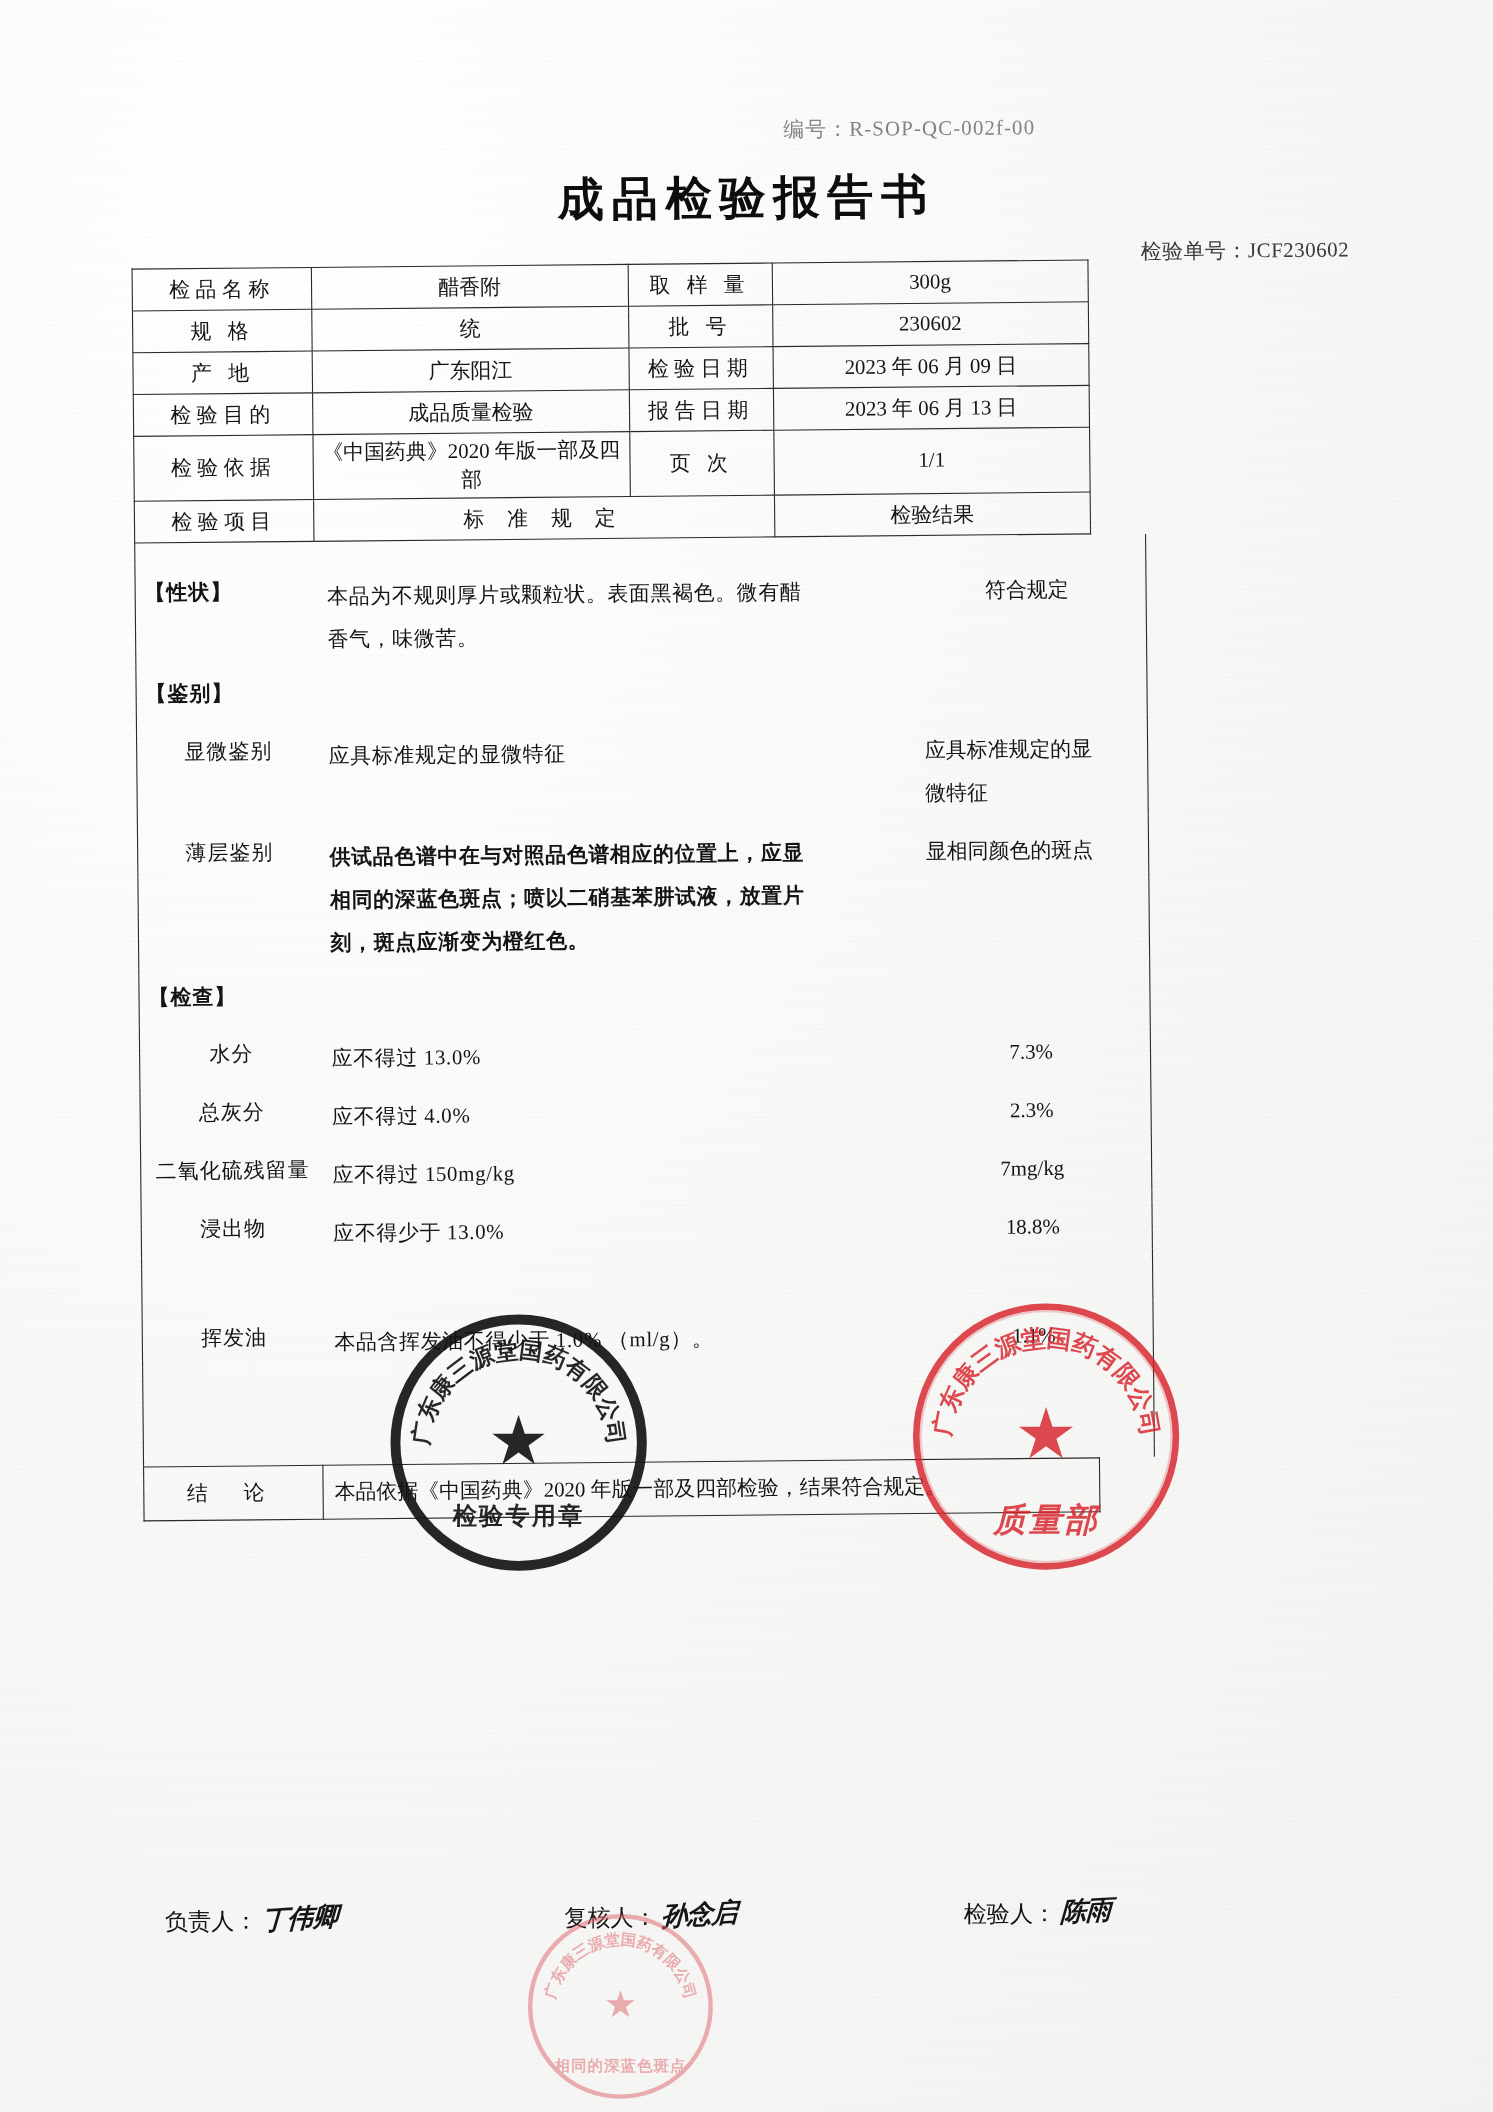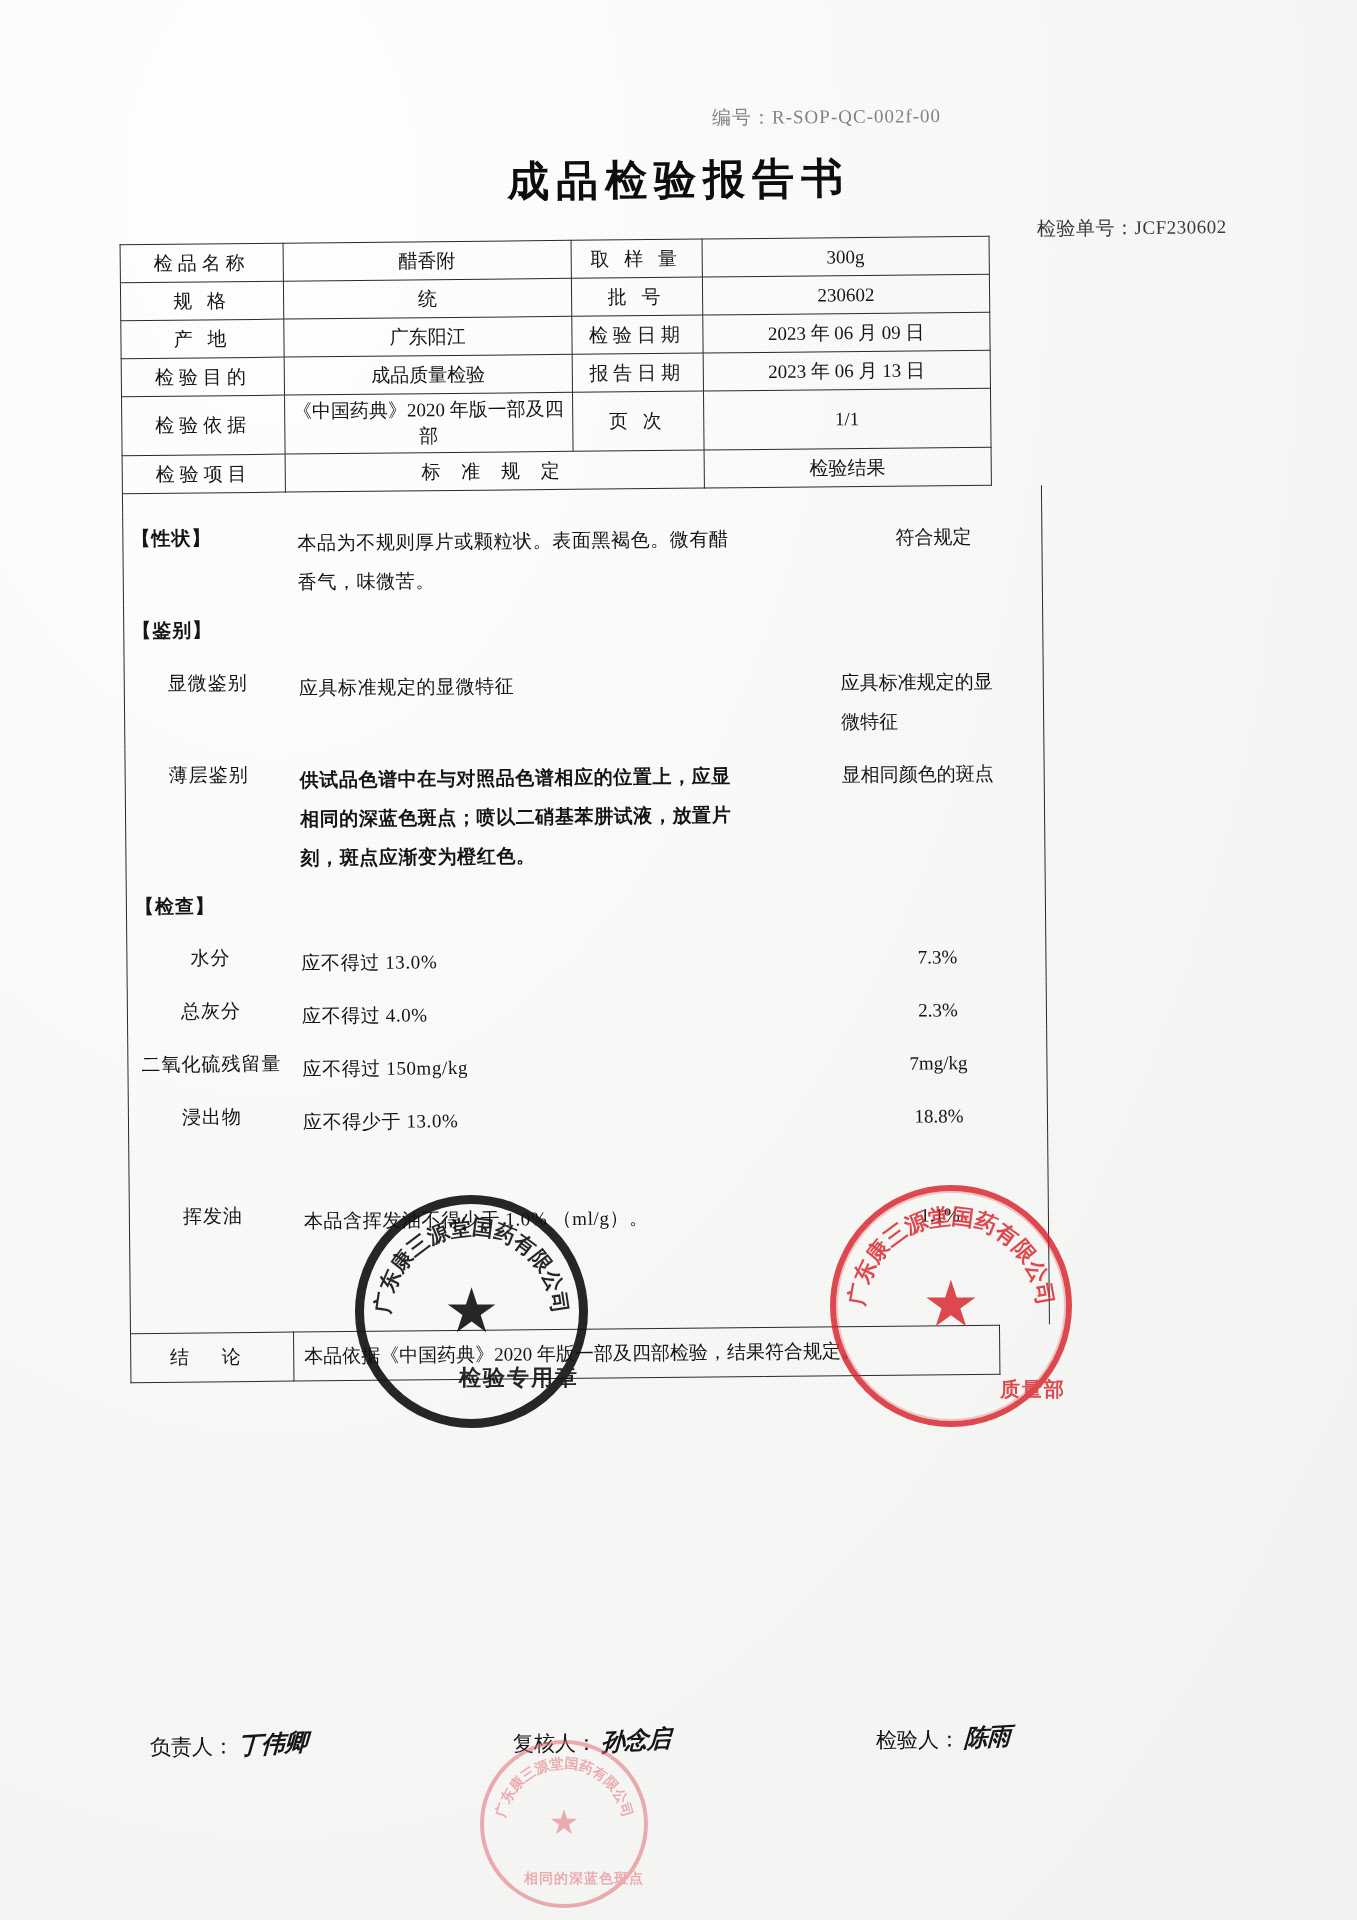--- a/index.html
+++ b/index.html
@@ -126,29 +126,29 @@
     font-size:58px;line-height:1;
   }
   .seal .arc{
     position:absolute;left:0;top:0;width:100%;height:100%;
   }
   .seal .arc text{
     font-family:"DejaVu Serif",serif;font-weight:bold;
   }
   .seal .bottomtxt{
     position:absolute;left:0;right:0;bottom:20px;
-    text-align:right;font-size:24px;font-weight:bold;
+    text-align:center;font-size:24px;font-weight:bold;
     letter-spacing:2px;font-family:"DejaVu Serif",serif;
   }
   #seal-inspection{left:355px;top:1195px;width:215px;height:215px;}
   #seal-inspection .star{font-size:62px;color:#101010;}
   #seal-inspection .bottomtxt{color:#101010;font-size:22px;bottom:26px;}
   #seal-quality{left:830px;top:1185px;width:230px;height:230px;}
   #seal-quality .star{color:#d8232a;font-size:64px;}
-  #seal-quality .bottomtxt{color:#d8232a;font-size:20px;bottom:18px;}
+  #seal-quality .bottomtxt{color:#d8232a;font-size:30px;bottom:18px;font-style:italic;}
   #seal-faint{
     left:480px;top:1740px;width:160px;height:160px;
     border:4px solid #e0636a;color:#e0636a;opacity:.5;
   }
   #seal-faint .star{font-size:34px;color:#e0636a;}
   #seal-faint .bottomtxt{font-size:14px;bottom:16px;color:#e0636a;letter-spacing:1px;}
 </style>
 </head>
 <body>
 

